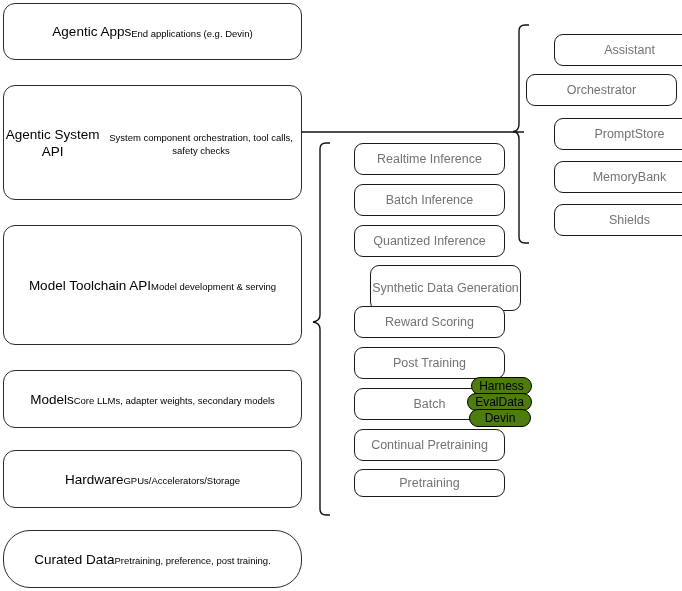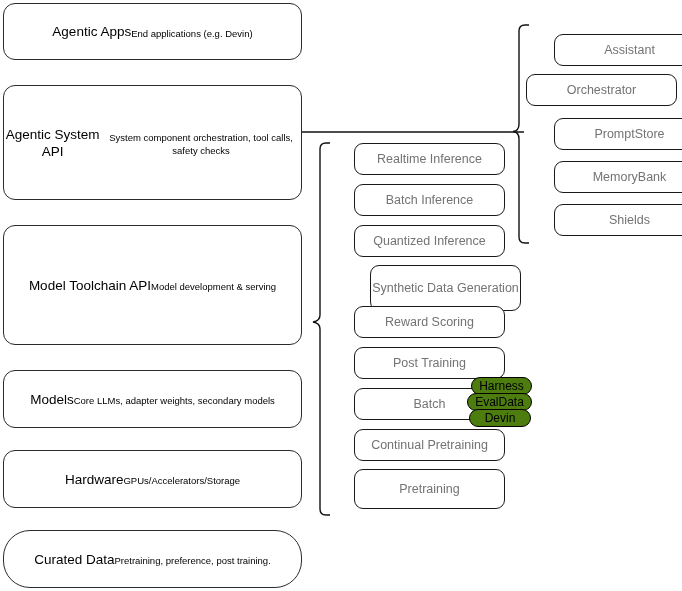--- a/index.html
+++ b/index.html
@@ -167,21 +167,21 @@
   </div>
   <div class="pill-box" style="left:330px; top:347px; width:151px; height:32px;">
     <span>Post Training</span>
   </div>
   <div class="pill-box" style="left:330px; top:388px; width:151px; height:32px;">
     <span>Batch</span>
   </div>
   <div class="pill-box" style="left:330px; top:429px; width:151px; height:32px;">
     <span>Continual Pretraining</span>
   </div>
-  <div class="pill-box" style="left:330px; top:469px; width:151px; height:40px;">
+  <div class="pill-box" style="left:330px; top:469px; width:151px; height:28px;">
     <span>Pretraining</span>
   </div>
 
   <div class="tag-pill" style="left:471px; top:377px; width:61px; height:18px;">
     <span>Harness</span>
   </div>
   <div class="tag-pill" style="left:467px; top:393px; width:65px; height:18px;">
     <span>EvalData</span>
   </div>
   <div class="tag-pill" style="left:469px; top:409px; width:62px; height:18px;">

